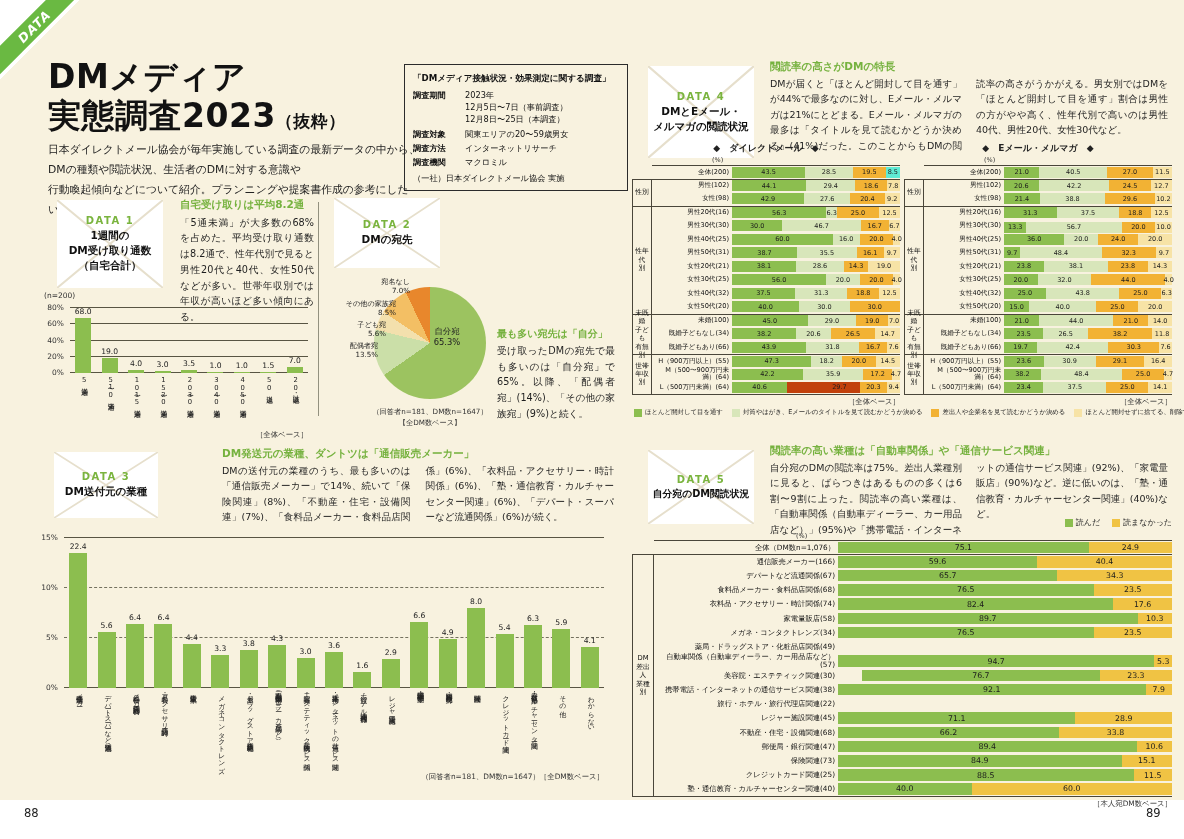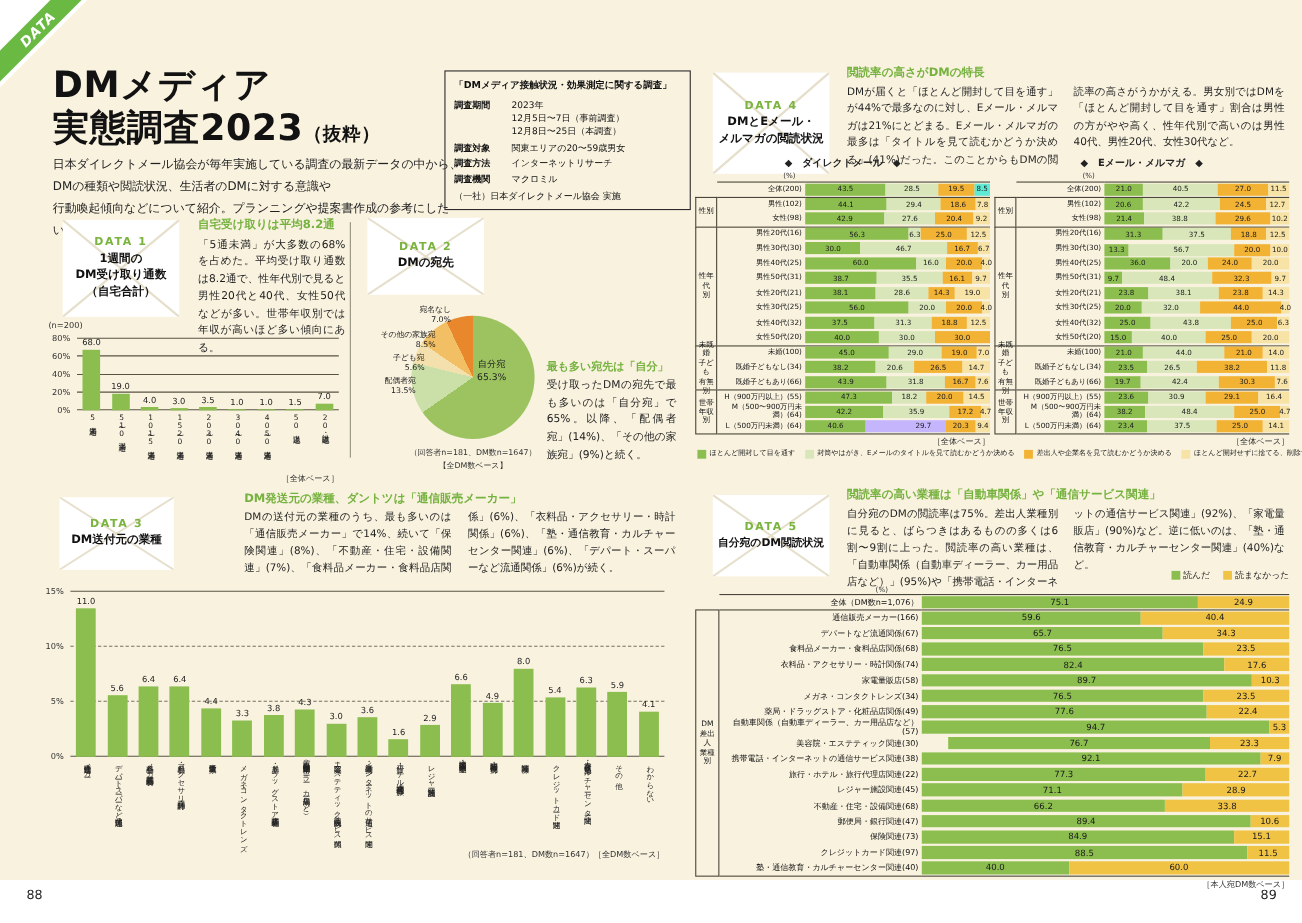--- a/index.html
+++ b/index.html
@@ -255,21 +255,21 @@
       <div class="yl" style="bottom: 46px;">5%</div>
       <div class="yl" style="bottom: 96px;">10%</div>
       <div class="yl" style="bottom: 146px;">15%</div>
     </div>
   <div class="plot" id="d3-plot" style="left:64px;top:538px;width:540px;height:150px;">
       <div class="gl" style="bottom: 0px;"></div>
       <div class="gl dash" style="bottom: 50px;"></div>
       <div class="gl dash" style="bottom: 100px;"></div>
       <div class="gl" style="bottom: 150px;"></div>
       <div class="bar" style="left: 5.21053px; width: 18px; height: 135px; background: rgb(140, 190, 79);"></div>
-      <div class="bv" style="left: 0px; width: 28.4211px; bottom: 137px;">11.0</div>
+      <div class="bv" style="left: 0px; width: 28.4211px; bottom: 137px;">22.4</div>
       <div class="bar" style="left: 33.6316px; width: 18px; height: 56px; background: rgb(140, 190, 79);"></div>
       <div class="bv" style="left: 28.4211px; width: 28.4211px; bottom: 58px;">5.6</div>
       <div class="bar" style="left: 62.0526px; width: 18px; height: 64px; background: rgb(140, 190, 79);"></div>
       <div class="bv" style="left: 56.8421px; width: 28.4211px; bottom: 66px;">6.4</div>
       <div class="bar" style="left: 90.4737px; width: 18px; height: 64px; background: rgb(140, 190, 79);"></div>
       <div class="bv" style="left: 85.2632px; width: 28.4211px; bottom: 66px;">6.4</div>
       <div class="bar" style="left: 118.895px; width: 18px; height: 44px; background: rgb(140, 190, 79);"></div>
       <div class="bv" style="left: 113.684px; width: 28.4211px; bottom: 46px;">4.4</div>
       <div class="bar" style="left: 147.316px; width: 18px; height: 33px; background: rgb(140, 190, 79);"></div>
       <div class="bv" style="left: 142.105px; width: 28.4211px; bottom: 35px;">3.3</div>
@@ -653,21 +653,21 @@
             <div class="segv">4.7</div>
           </div>
         </div>
       </div>
       <div class="trl ge" style="grid-area: 17 / 2;">L（500万円未満）(64)</div>
       <div class="tbc ge" style="grid-area: 17 / 3;">
         <div class="sbar">
           <div class="seg" style="width: 40.6%; background: rgb(140, 190, 79);">
             <div class="segv">40.6</div>
           </div>
-          <div class="seg" style="width: 29.7%; background: #c4b5fd; padding-left: 32px;">
+          <div class="seg" style="width: 29.7%; background: #c2410c; padding-left: 32px;">
             <div class="segv">29.7</div>
           </div>
           <div class="seg" style="width: 20.3%; background: rgb(242, 178, 52);">
             <div class="segv">20.3</div>
           </div>
           <div class="seg" style="width: 9.4%; background: rgb(247, 227, 166);">
             <div class="segv">9.4</div>
           </div>
         </div>
       </div>
@@ -1088,30 +1088,20 @@
         <div class="sbar">
           <div class="seg" style="width: 76.5%; background: rgb(140, 190, 79);">
             <div class="segv">76.5</div>
           </div>
           <div class="seg" style="width: 23.5%; background: rgb(240, 195, 68);">
             <div class="segv">23.5</div>
           </div>
         </div>
       </div>
       <div class="trl" style="grid-area: 8 / 2;">薬局・ドラッグストア・化粧品店関係(49)</div>
-      <div class="tbc" style="grid-area: 8 / 3;">
-        <div class="sbar">
-          <div class="seg" style="width: 77.6%; background: rgb(140, 190, 79);">
-            <div class="segv">77.6</div>
-          </div>
-          <div class="seg" style="width: 22.4%; background: rgb(240, 195, 68);">
-            <div class="segv">22.4</div>
-          </div>
-        </div>
-      </div>
       <div class="trl" style="grid-area: 9 / 2;">自動車関係（自動車ディーラー、カー用品店など）(57)</div>
       <div class="tbc" style="grid-area: 9 / 3;">
         <div class="sbar">
           <div class="seg" style="width: 94.7%; background: rgb(140, 190, 79);">
             <div class="segv">94.7</div>
           </div>
           <div class="seg" style="width: 5.3%; background: rgb(240, 195, 68);">
             <div class="segv">5.3</div>
           </div>
         </div>
@@ -1132,30 +1122,20 @@
         <div class="sbar">
           <div class="seg" style="width: 92.1%; background: rgb(140, 190, 79);">
             <div class="segv">92.1</div>
           </div>
           <div class="seg" style="width: 7.9%; background: rgb(240, 195, 68);">
             <div class="segv">7.9</div>
           </div>
         </div>
       </div>
       <div class="trl" style="grid-area: 12 / 2;">旅行・ホテル・旅行代理店関連(22)</div>
-      <div class="tbc" style="grid-area: 12 / 3;">
-        <div class="sbar">
-          <div class="seg" style="width: 77.3%; background: rgb(140, 190, 79);">
-            <div class="segv">77.3</div>
-          </div>
-          <div class="seg" style="width: 22.7%; background: rgb(240, 195, 68);">
-            <div class="segv">22.7</div>
-          </div>
-        </div>
-      </div>
       <div class="trl" style="grid-area: 13 / 2;">レジャー施設関連(45)</div>
       <div class="tbc" style="grid-area: 13 / 3;">
         <div class="sbar">
           <div class="seg" style="width: 71.1%; background: rgb(140, 190, 79);">
             <div class="segv">71.1</div>
           </div>
           <div class="seg" style="width: 28.9%; background: rgb(240, 195, 68);">
             <div class="segv">28.9</div>
           </div>
         </div>
@@ -1186,21 +1166,21 @@
       <div class="tbc" style="grid-area: 16 / 3;">
         <div class="sbar">
           <div class="seg" style="width: 84.9%; background: rgb(140, 190, 79);">
             <div class="segv">84.9</div>
           </div>
           <div class="seg" style="width: 15.1%; background: rgb(240, 195, 68);">
             <div class="segv">15.1</div>
           </div>
         </div>
       </div>
-      <div class="trl" style="grid-area: 17 / 2;">クレジットカード関連(97)</div>
+      <div class="trl" style="grid-area: 17 / 2;">クレジットカード関連(25)</div>
       <div class="tbc" style="grid-area: 17 / 3;">
         <div class="sbar">
           <div class="seg" style="width: 88.5%; background: rgb(140, 190, 79);">
             <div class="segv">88.5</div>
           </div>
           <div class="seg" style="width: 11.5%; background: rgb(240, 195, 68);">
             <div class="segv">11.5</div>
           </div>
         </div>
       </div>

